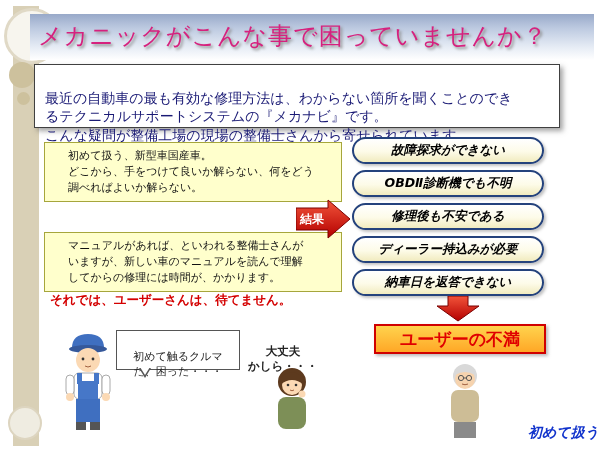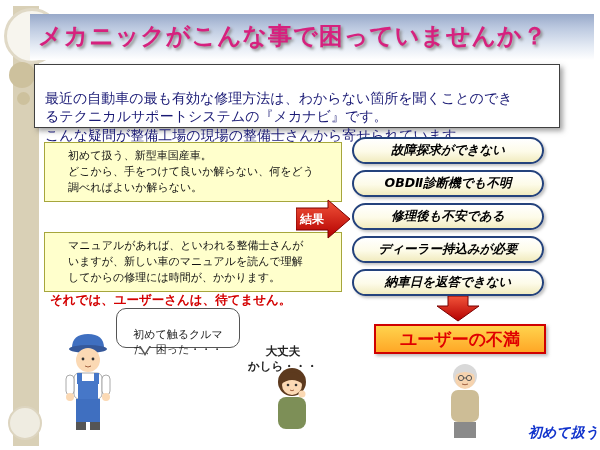--- a/index.html
+++ b/index.html
@@ -13,21 +13,21 @@
   .c-big{left:4px;top:8px;width:50px;height:50px;background:#f7f5ee;border:3px solid #e0d9c6;}
   .c-med{left:9px;top:62px;width:26px;height:26px;background:#cdc19d;}
   .c-sm{left:17px;top:92px;width:13px;height:13px;background:#cdc19d;}
   .c-bot{left:8px;top:406px;width:30px;height:30px;background:#efece1;border:2px solid #ddd5c0;}
   
   .banner{
     position:absolute;left:30px;top:14px;width:564px;height:46px;
     background:linear-gradient(180deg,#98a9c9 0%,#bcc9e0 30%,#e6ecf5 72%,#ffffff 100%);
   }
   .title{
-    position:absolute;left:8px;top:6px;font-size:24px;font-weight:bold;letter-spacing:1px;
+    position:absolute;left:8px;top:6px;font-size:24px;font-weight:normal;letter-spacing:1px;
     color:#d6217e;text-shadow:2px 2px 3px #8a8a8a;white-space:nowrap;
   }
   
   .intro{
     position:absolute;left:34px;top:64px;width:504px;height:52px;background:#ffffff;
     border:1px solid #404040;box-shadow:3px 3px 5px rgba(90,90,90,.55);
     padding:5px 10px;font-size:14px;line-height:1.33;color:#1a1a75;white-space:pre-line;
   }
   
   .ybox{
@@ -53,22 +53,22 @@
   .arrow-down{position:absolute;left:436px;top:296px;width:44px;height:26px;}
   .fuman{
     position:absolute;left:374px;top:324px;width:172px;height:30px;
     border:2.5px solid #d00000;background:linear-gradient(180deg,#ffd34d,#ffa726);
     display:flex;align-items:center;justify-content:center;
     font-size:17px;font-weight:bold;color:#e00000;box-shadow:2px 2px 3px rgba(120,120,120,.5);
     box-sizing:border-box;
   }
   
   .bubble{
-    position:absolute;left:116px;top:308px;width:124px;height:40px;background:#ffffff;
-    border:1px solid #555;border-radius:10px;font-size:11px;text-align:center;
+    position:absolute;left:116px;top:330px;width:124px;height:40px;background:#ffffff;
+    border:1px solid #555;border-radius:0;font-size:11px;text-align:center;
     padding-top:5px;white-space:pre-line;color:#222;box-sizing:border-box;
   }
   .bubble .tail{
     position:absolute;left:22px;bottom:-9px;width:0;height:0;
     border-left:6px solid transparent;border-right:6px solid transparent;border-top:10px solid #555;
   }
   .bubble .tail-in{
     position:absolute;left:23px;bottom:-6px;width:0;height:0;
     border-left:5px solid transparent;border-right:5px solid transparent;border-top:8px solid #ffffff;
   }

